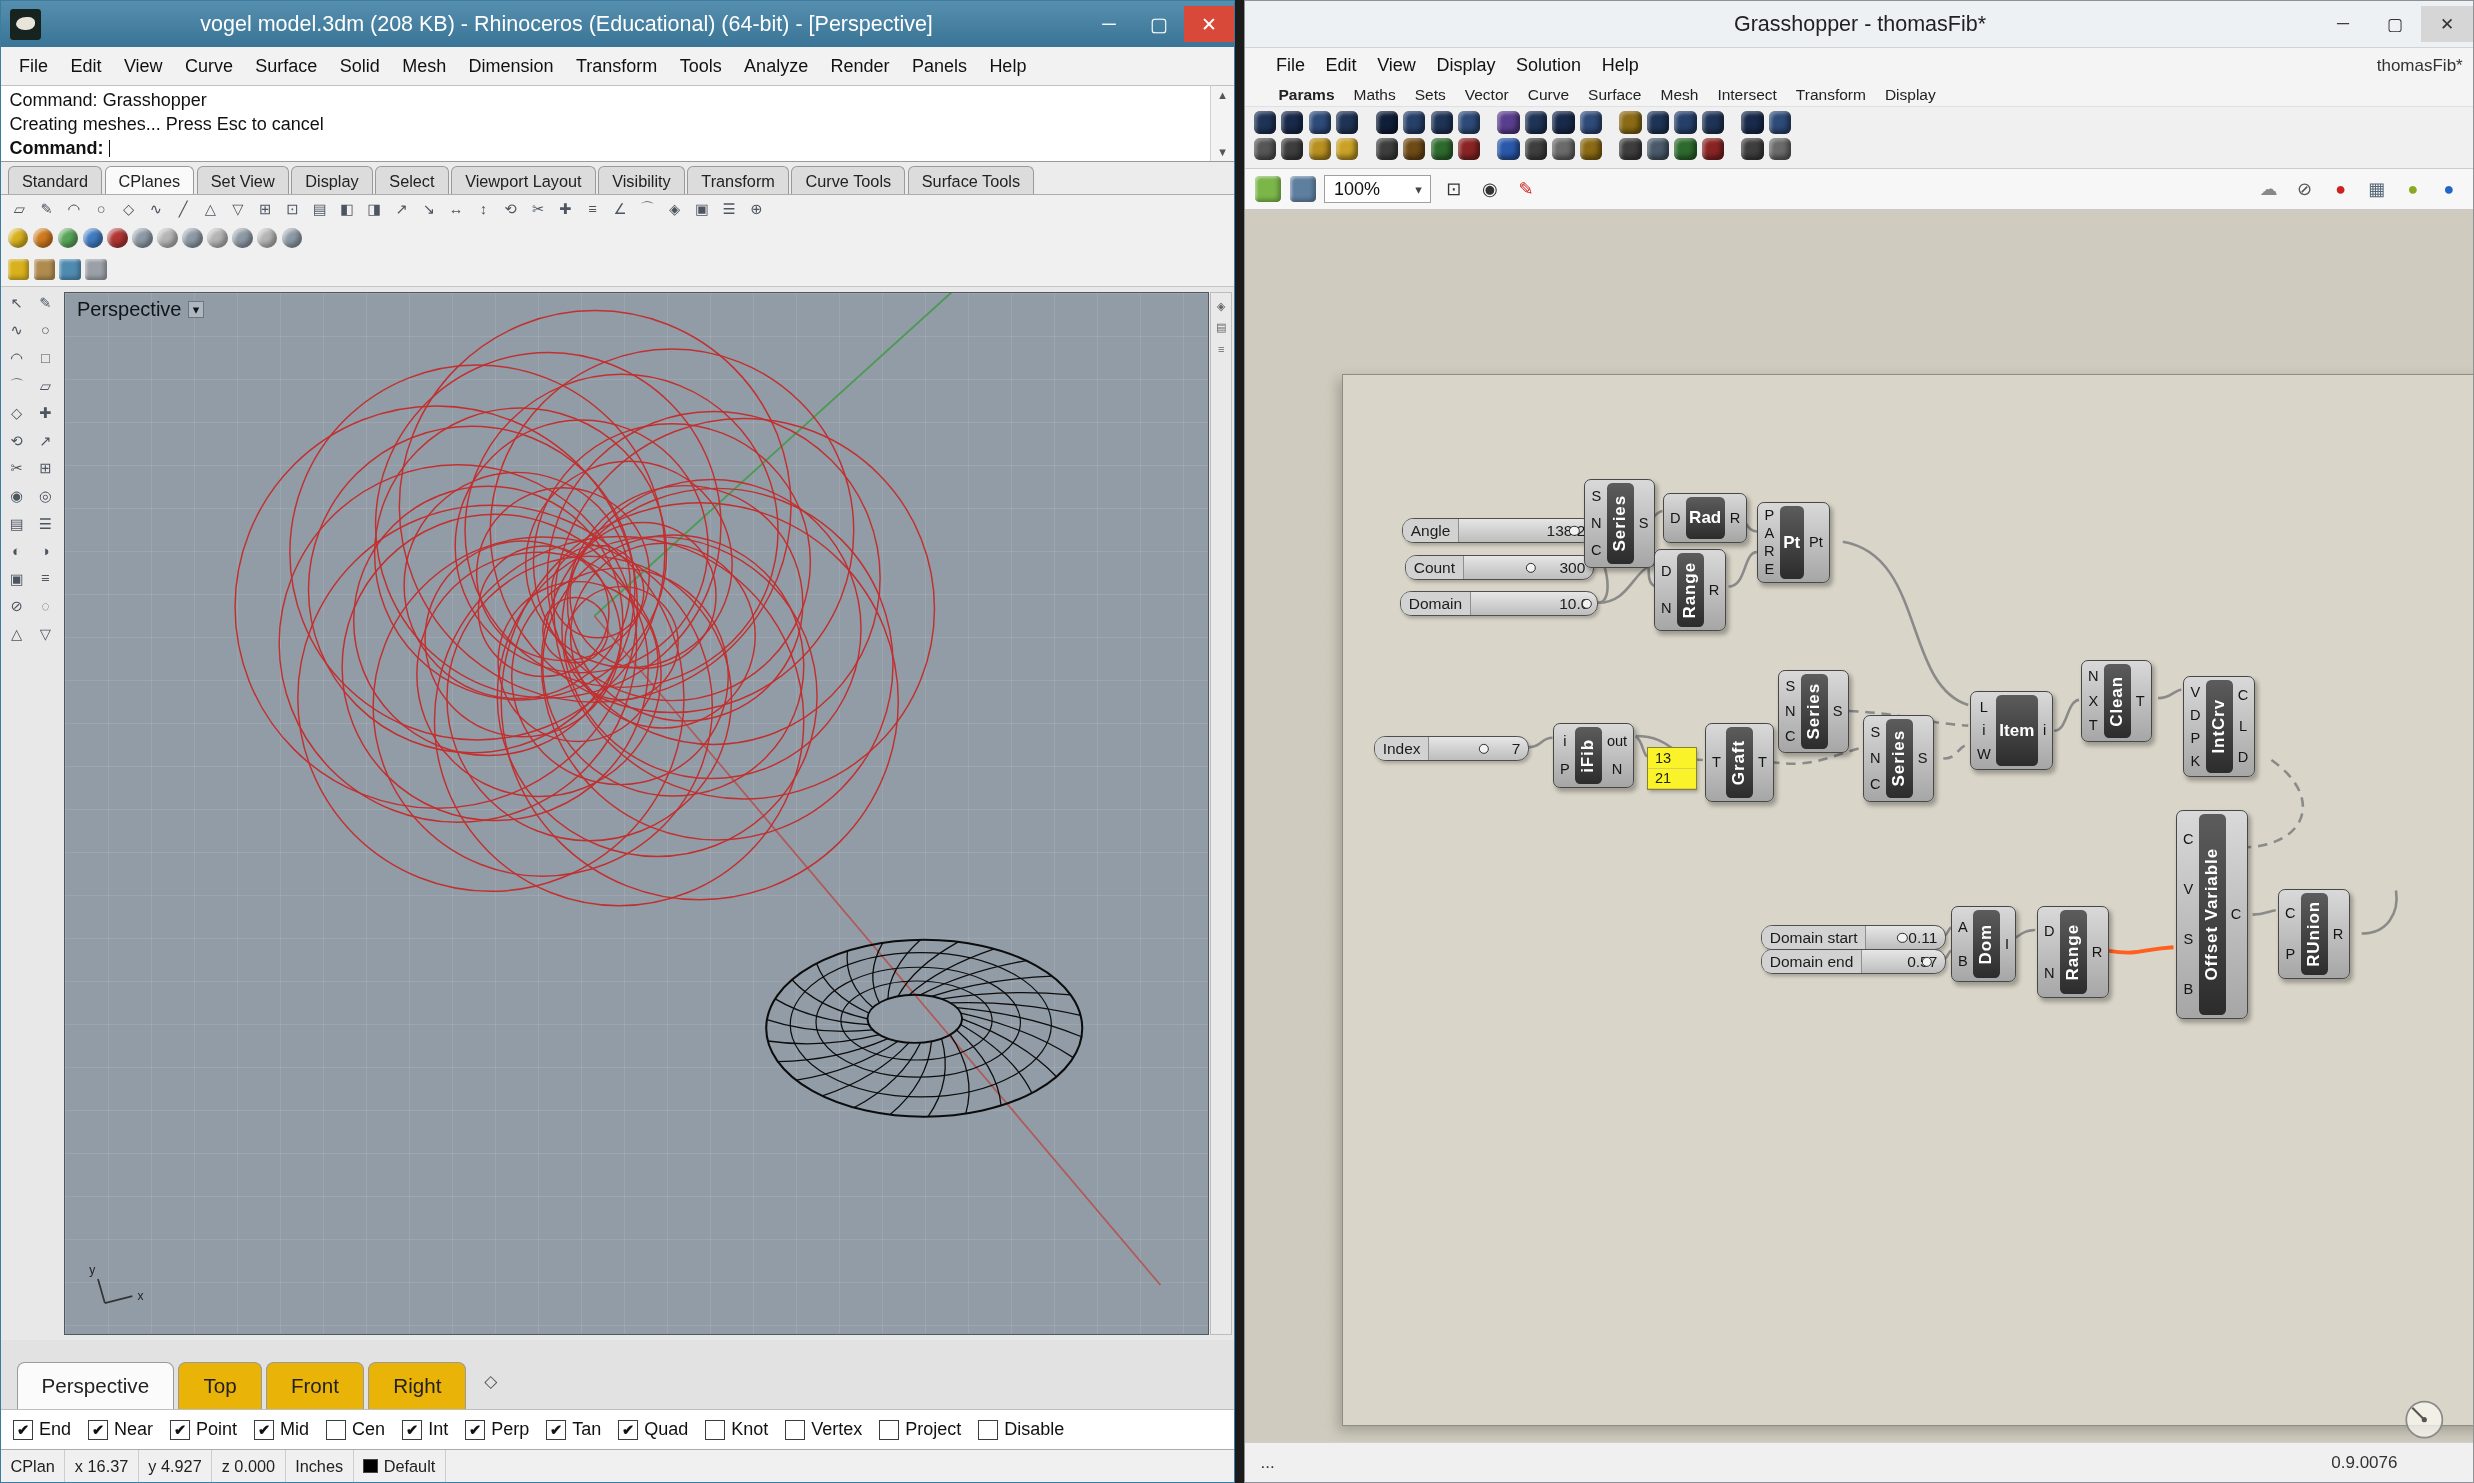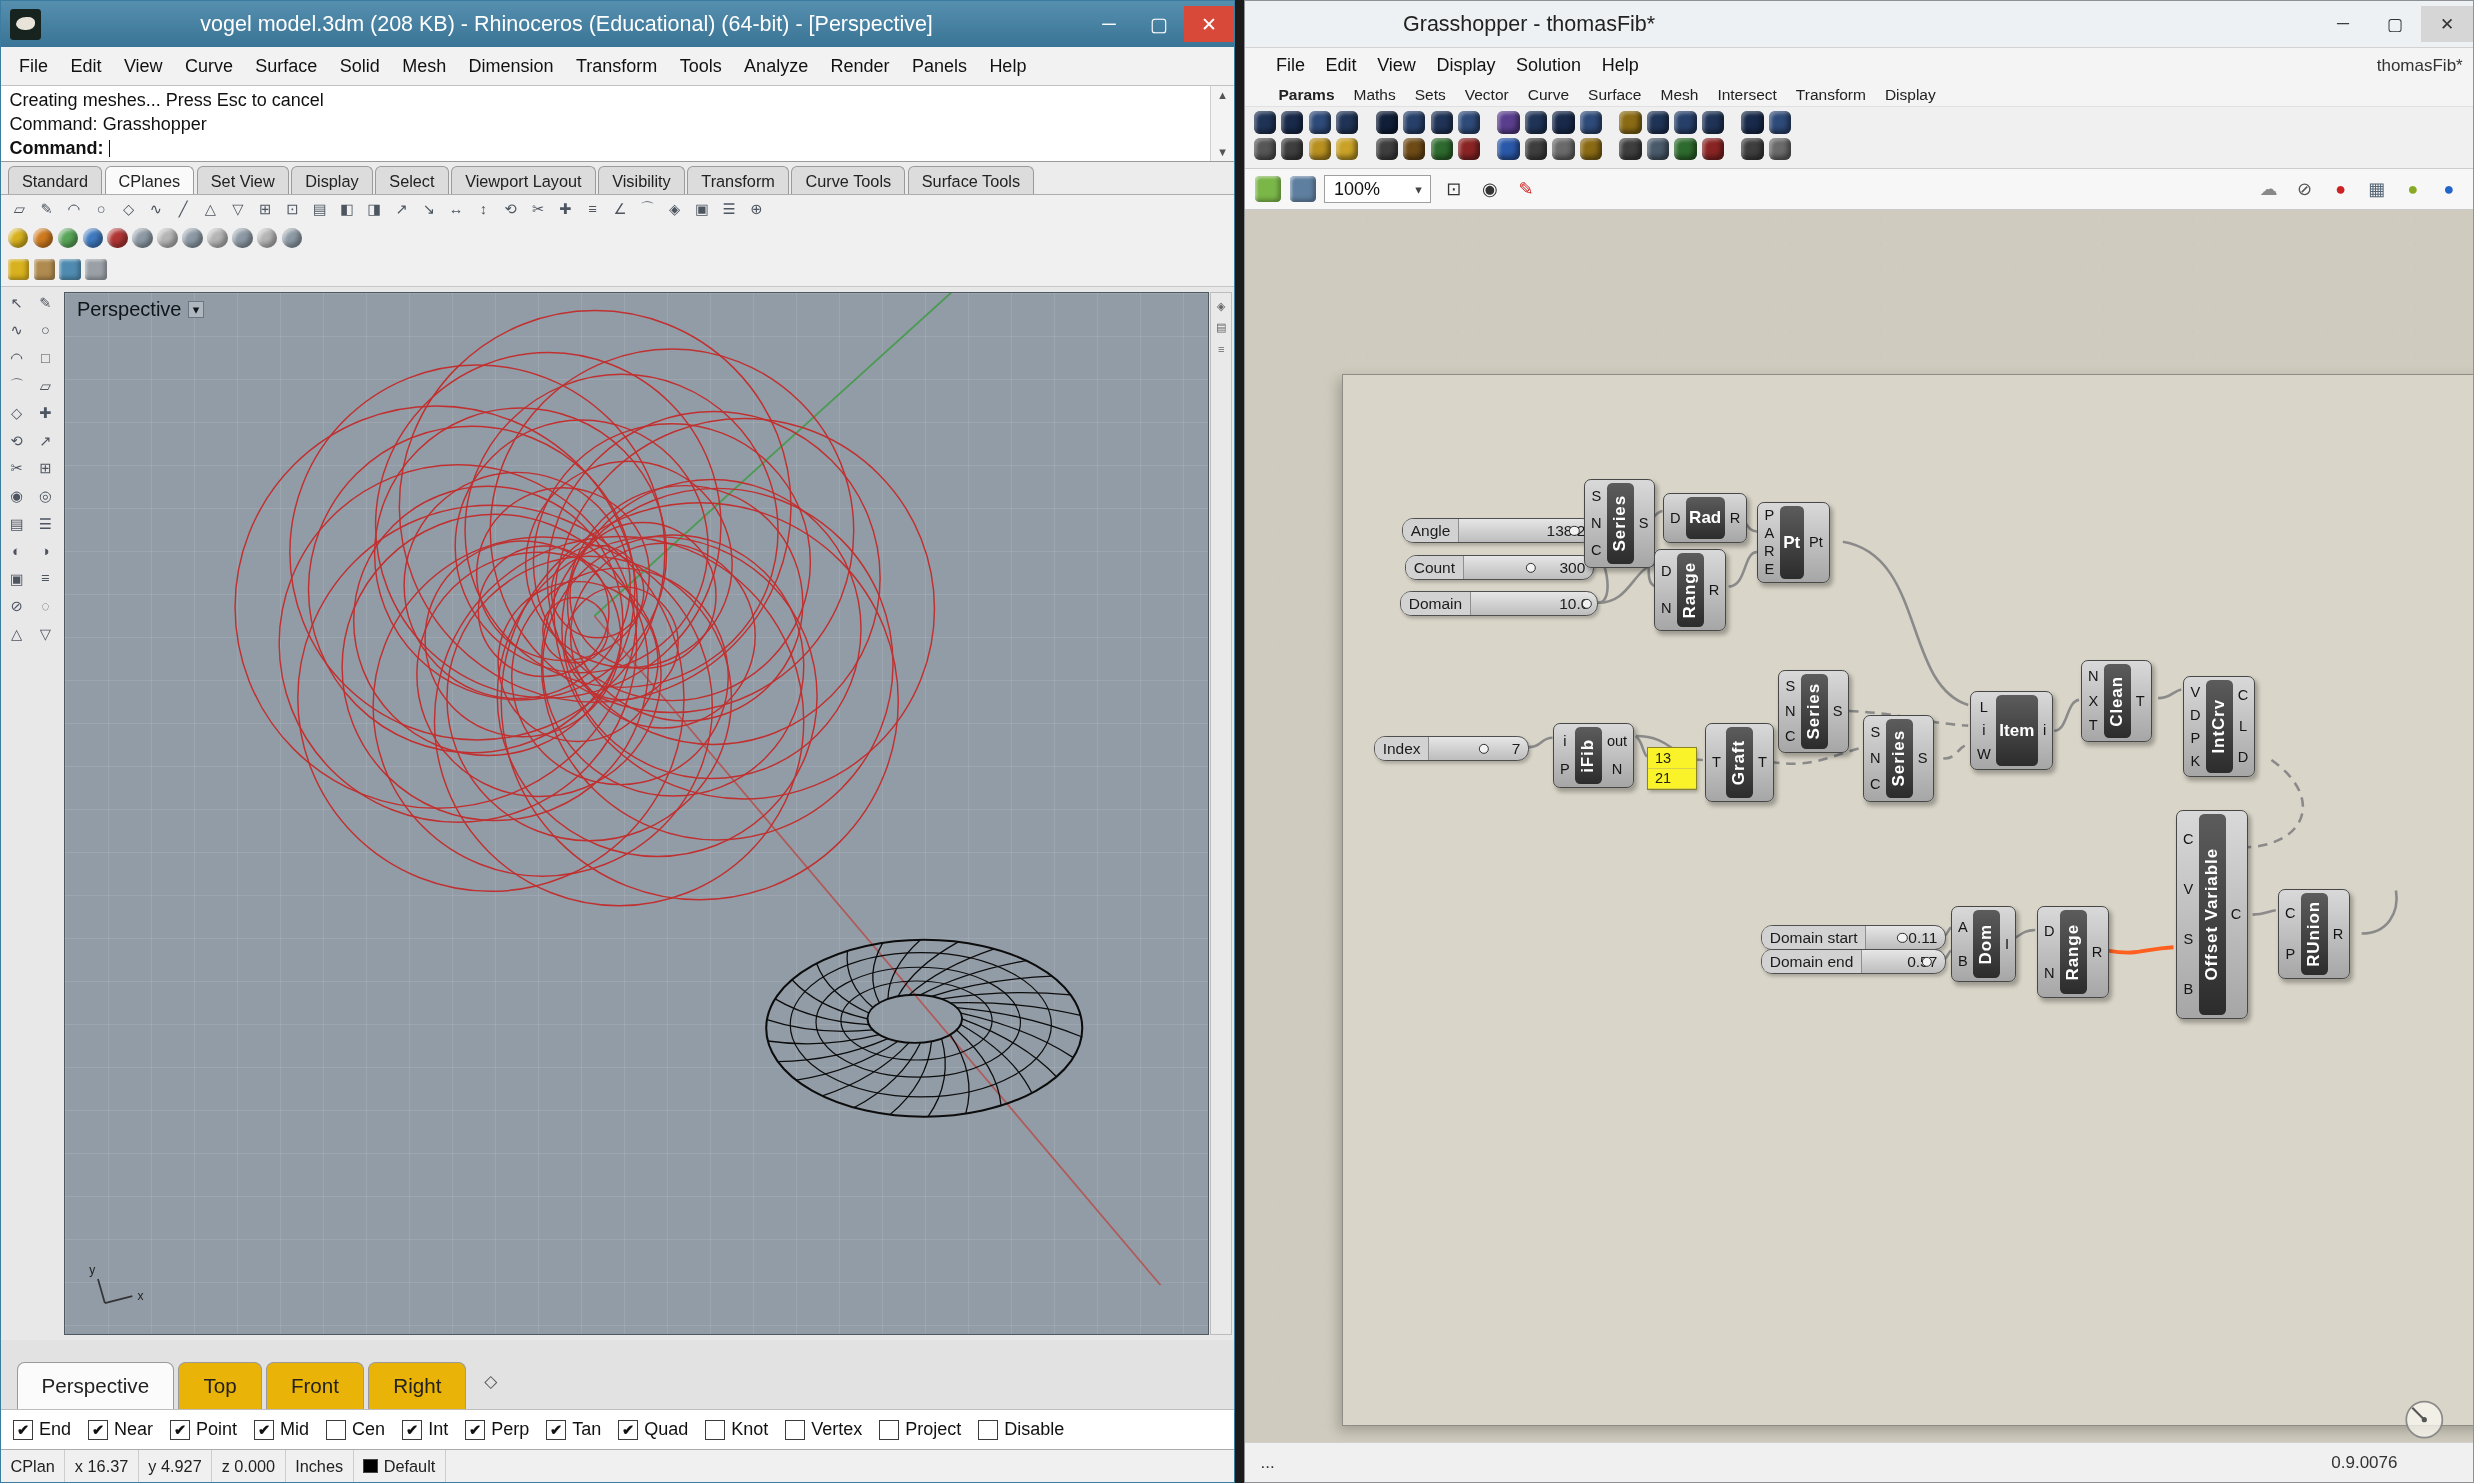--- a/index.html
+++ b/index.html
@@ -47,21 +47,21 @@
   .r-status{height:33px;background:#f0f0f0;border-top:0.9px solid #ababab;display:flex;align-items:center;font-size:16.3px;color:#222;flex:none;white-space:nowrap;overflow:hidden}
   #r-coords,#r-panes{display:flex;height:100%;align-items:center}
   #r-coords span,#r-panes span{padding:0 9.5px;border-right:0.9px solid #cdcdcd;height:100%;display:flex;align-items:center}
   #r-panes span:nth-child(4),#r-panes span:nth-child(5){font-weight:bold}
   .layer-seg{display:flex;align-items:center;gap:6px;padding:0 9.5px;border-right:0.9px solid #cdcdcd;height:100%}
   .swatch{width:14.6px;height:14.6px;background:#000;border:0.9px solid #444}
   
   #gh{position:absolute;left:1244px;top:0;width:1230px;height:1483px;background:#f0f0f0;border:0.9px solid #8e9296;display:flex;flex-direction:column}
   .g-title{height:47px;background:#eef1f3;border-bottom:0.9px solid #d2d2d2;display:flex;align-items:center;color:#222;flex:none}
   .g-title::before{content:"";width:158px}
-  .g-title-text{flex:1;text-align:left;font-size:21.5px}
+  .g-title-text{flex:1;text-align:center;font-size:21.5px}
   .g-btn{width:52px;height:36px;display:flex;align-items:center;justify-content:center;font-size:17px;color:#333}
   .g-close{background:#d6d6d6}
   .g-menu{height:35px;display:flex;align-items:center;font-size:18px;color:#111;padding-left:10.3px;background:#f4f4f4;flex:none}
   .g-menu span{padding:3.4px 10.3px}
   .g-user{margin-left:auto;padding-right:19px;font-size:17px;color:#333}
   .g-tabs{height:24px;display:flex;align-items:center;font-size:15.5px;color:#222;padding-left:24px;background:#f4f4f4;border-bottom:0.9px solid #e0e0e0;flex:none}
   .g-tabs span{padding:0 9.5px}
   .g-tabs span:first-child{font-weight:bold}
   .g-pal{background:#f0f0f0;border-bottom:0.9px solid #cdcdcd;padding:4.3px 8.6px;display:flex;flex-direction:column;gap:4.3px;flex:none;height:62px}
   .pal-row{display:flex;align-items:center;gap:5.2px}
@@ -117,22 +117,22 @@
         <span>Mesh</span>
         <span>Dimension</span>
         <span>Transform</span>
         <span>Tools</span>
         <span>Analyze</span>
         <span>Render</span>
         <span>Panels</span>
         <span>Help</span>
       </div>
     <div class="r-cmd">
+      <div class="line">Command: Grasshopper</div>
       <div class="line">Creating meshes... Press Esc to cancel</div>
-      <div class="line">Command: Grasshopper</div>
       <div class="line prompt">
           <span>Command:</span>
           <span class="caret"></span>
         </div>
       <div class="cmd-scroll">
         <span>▲</span>
         <span>▼</span>
       </div>
     </div>
     <div class="r-tabs">

